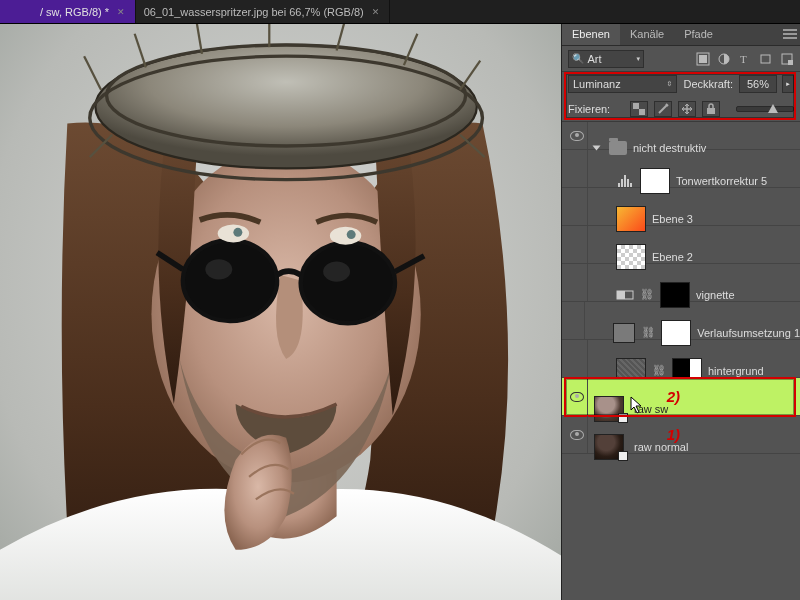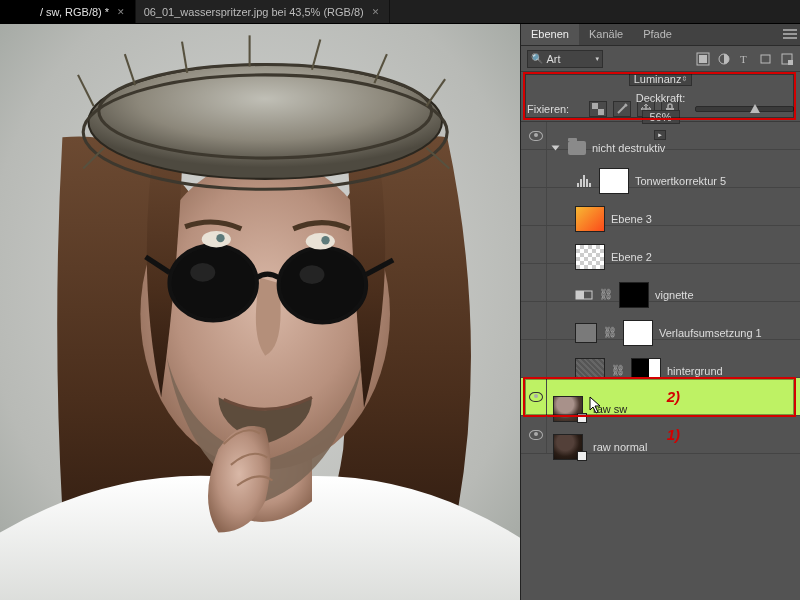--- a/index.html
+++ b/index.html
@@ -21,38 +21,38 @@
     align-items: stretch;
     border-bottom: 1px solid #000;
   }
   .doc-tab {
     display: flex; align-items: center;
     padding: 0 10px 0 8px;
     color: #bbb;
     border-right: 1px solid #111;
     background: #222;
   }
-  .doc-tab.active { background: #000000; color: #e0e0e0; padding-left: 40px; }
+  .doc-tab.active { background: #4c1d95; color: #e0e0e0; padding-left: 40px; }
   .doc-tab .close { margin-left: 8px; font-size: 9px; color: #888; }
   
   .main {
     flex: 1;
     display: flex;
     min-height: 0;
   }
   .canvas {
     flex: 1;
     background: #3a3a3a;
     position: relative;
     overflow: hidden;
   }
   .canvas svg { width: 100%; height: 100%; display: block; }
   
   .panel {
-    width: 280px;
+    width: 239px;
     background: #535353;
     border-left: 1px solid #222;
     display: flex;
     flex-direction: column;
     font-size: 11px;
     color: #ddd;
   }
   .panel-tabs {
     display: flex;
     background: #424242;
@@ -270,21 +270,21 @@
 </style>
 </head>
 <body>
 
 <div class="tabbar">
   <div class="doc-tab active">
     <span>/ sw, RGB/8) *</span>
     <span class="close">✕</span>
   </div>
   <div class="doc-tab">
-    <span>06_01_wasserspritzer.jpg bei 43,5% (RGB/8)</span>
+    <span>06_01_wasserspritzer.jpg bei 66,7% (RGB/8)</span>
     <span class="close">✕</span>
   </div>
 </div>
 
 <div class="main">
 
   <div class="canvas">
     <svg viewBox="0 0 500 576" preserveAspectRatio="xMidYMid slice">
       <defs>
         <radialGradient id="bg" cx="50%" cy="45%" r="75%">
@@ -418,21 +418,21 @@
             <svg viewBox="0 0 14 14">
               <rect x="2" y="2" width="10" height="10" fill="none" stroke="#bbb"></rect>
               <rect x="8" y="8" width="5" height="5" fill="#bbb"></rect>
             </svg>
           </div>
       </div>
     </div>
 
     <div class="layers-wrap">
 
-      <div class="blend-row" style="position:relative;flex-direction:column;">
+      <div class="blend-row" style="position:relative;">
         <div class="blend-select">
           <span>Luminanz</span>
           <span class="chev">⇳</span>
         </div>
         <span class="opacity-label">Deckkraft:</span>
         <div class="opacity-field">
           <span>56%</span>
         </div>
         <div class="drop-btn">▸</div>
       </div>

